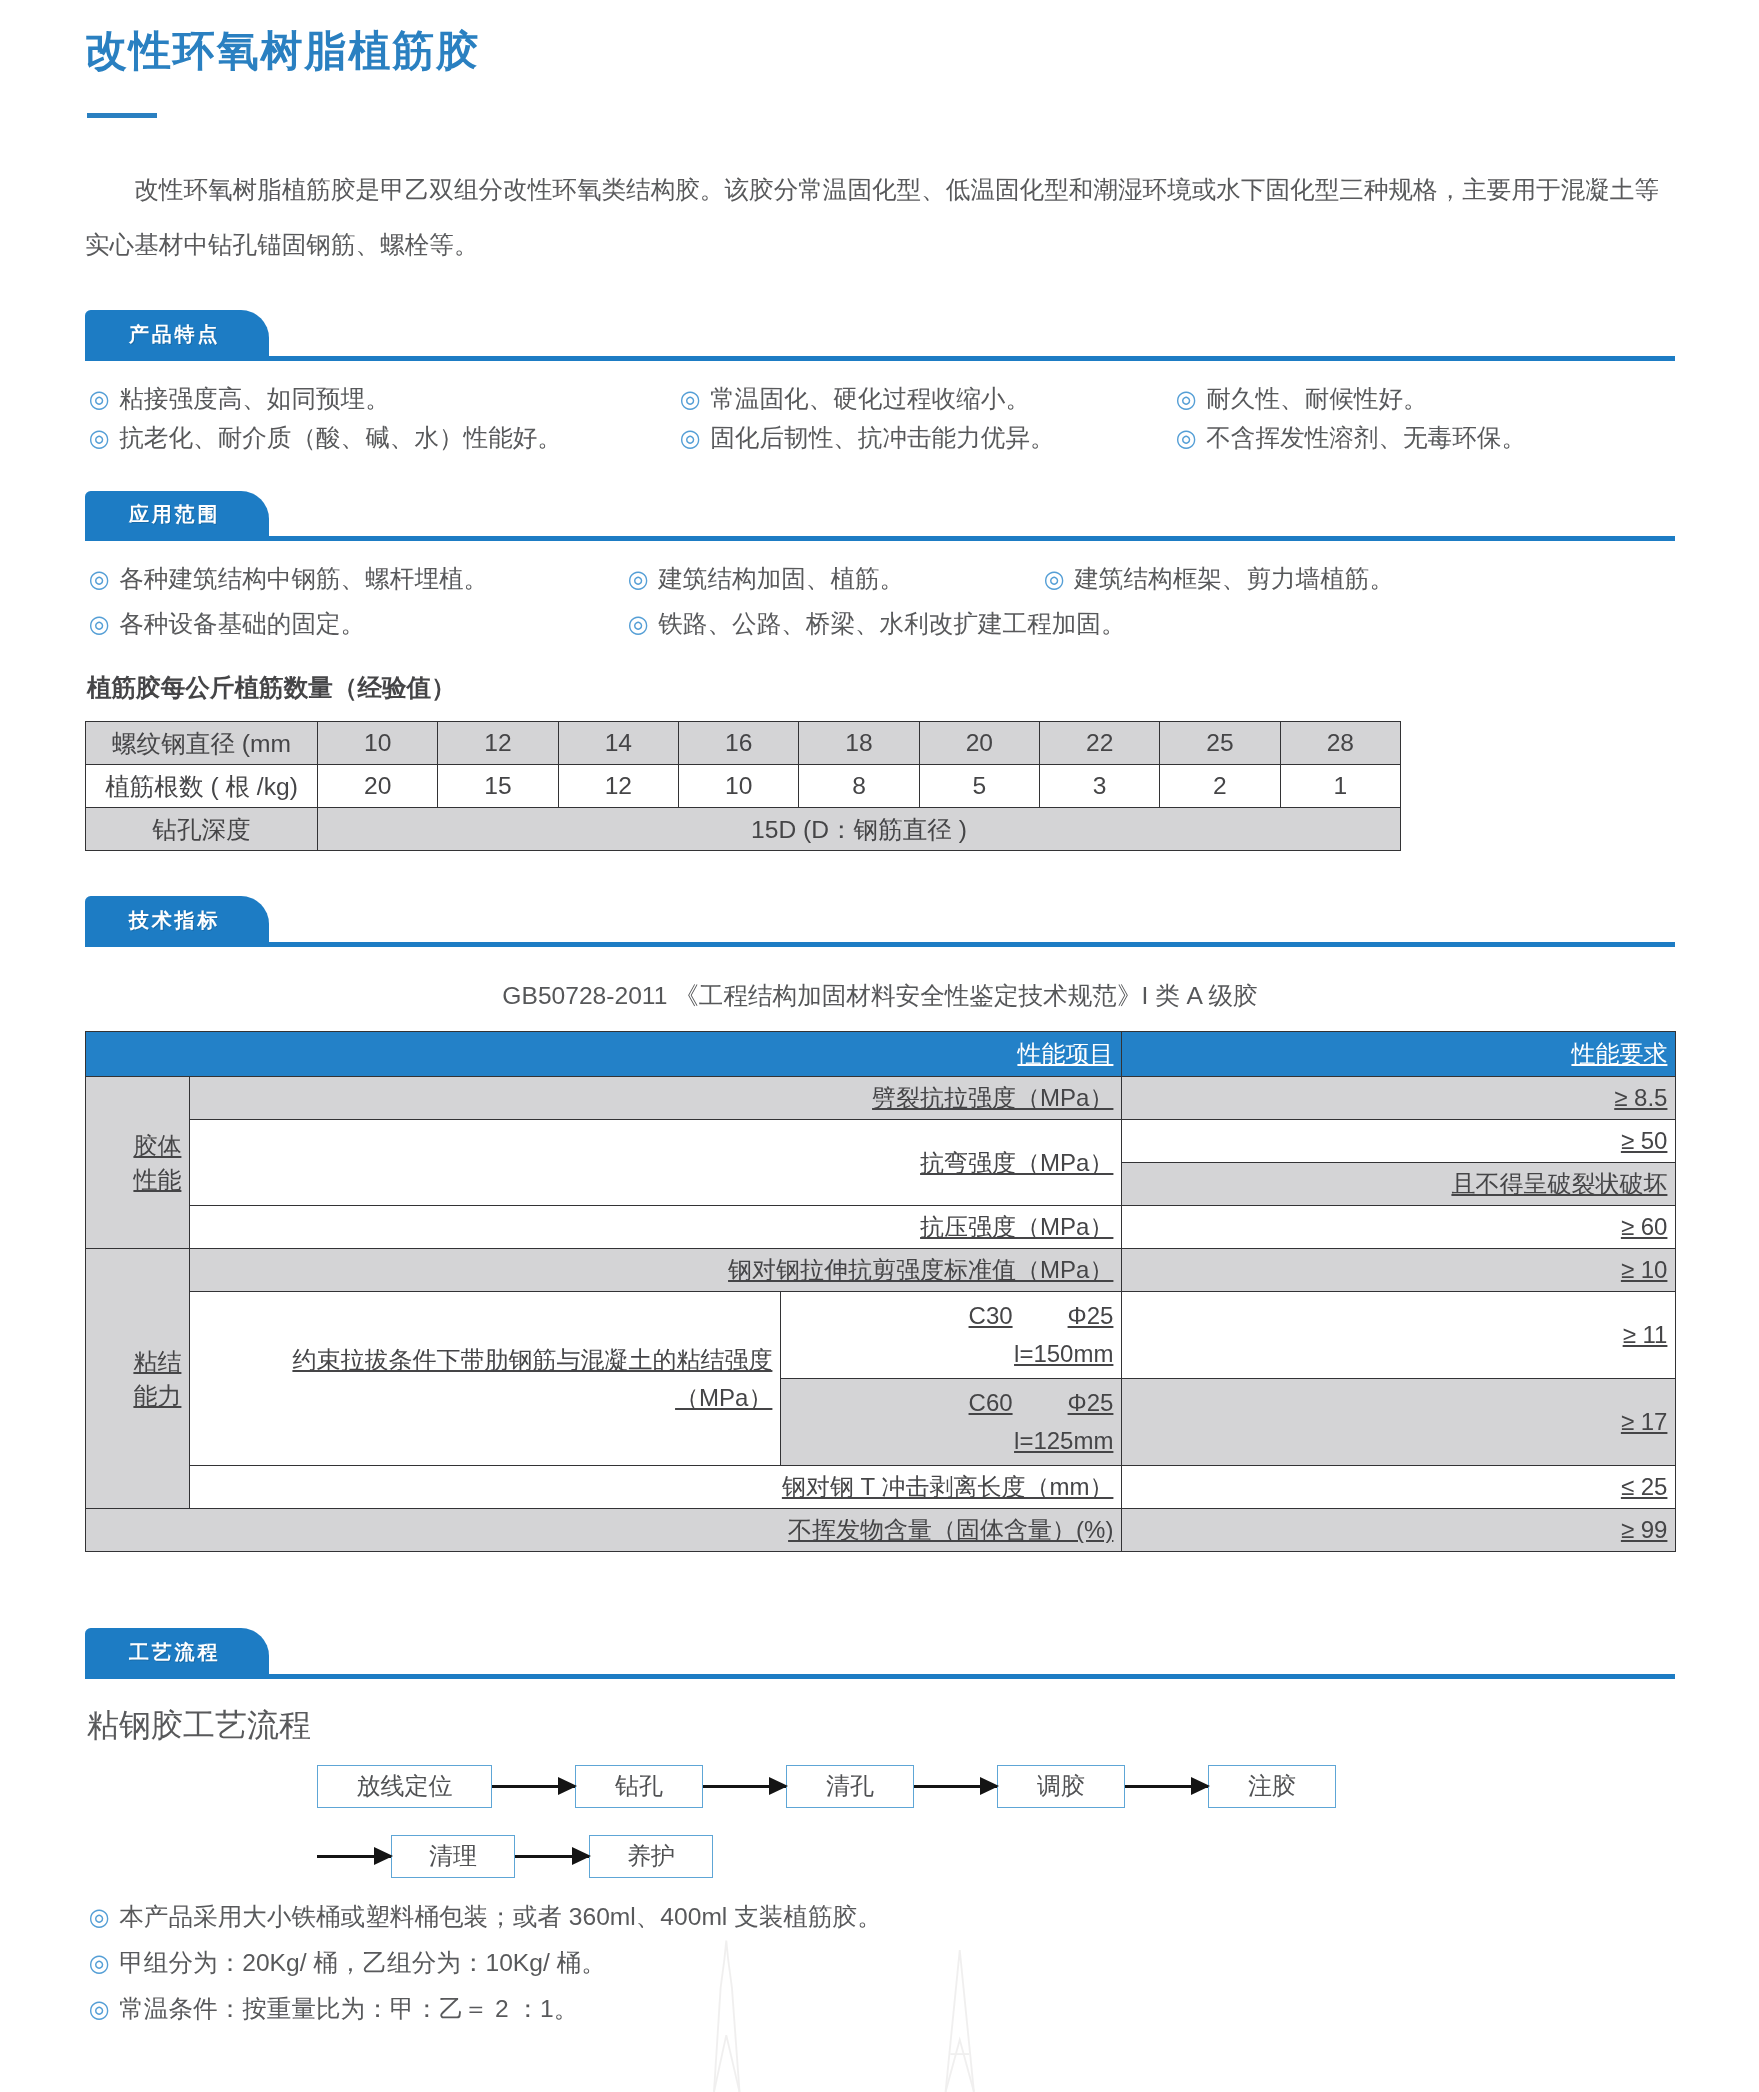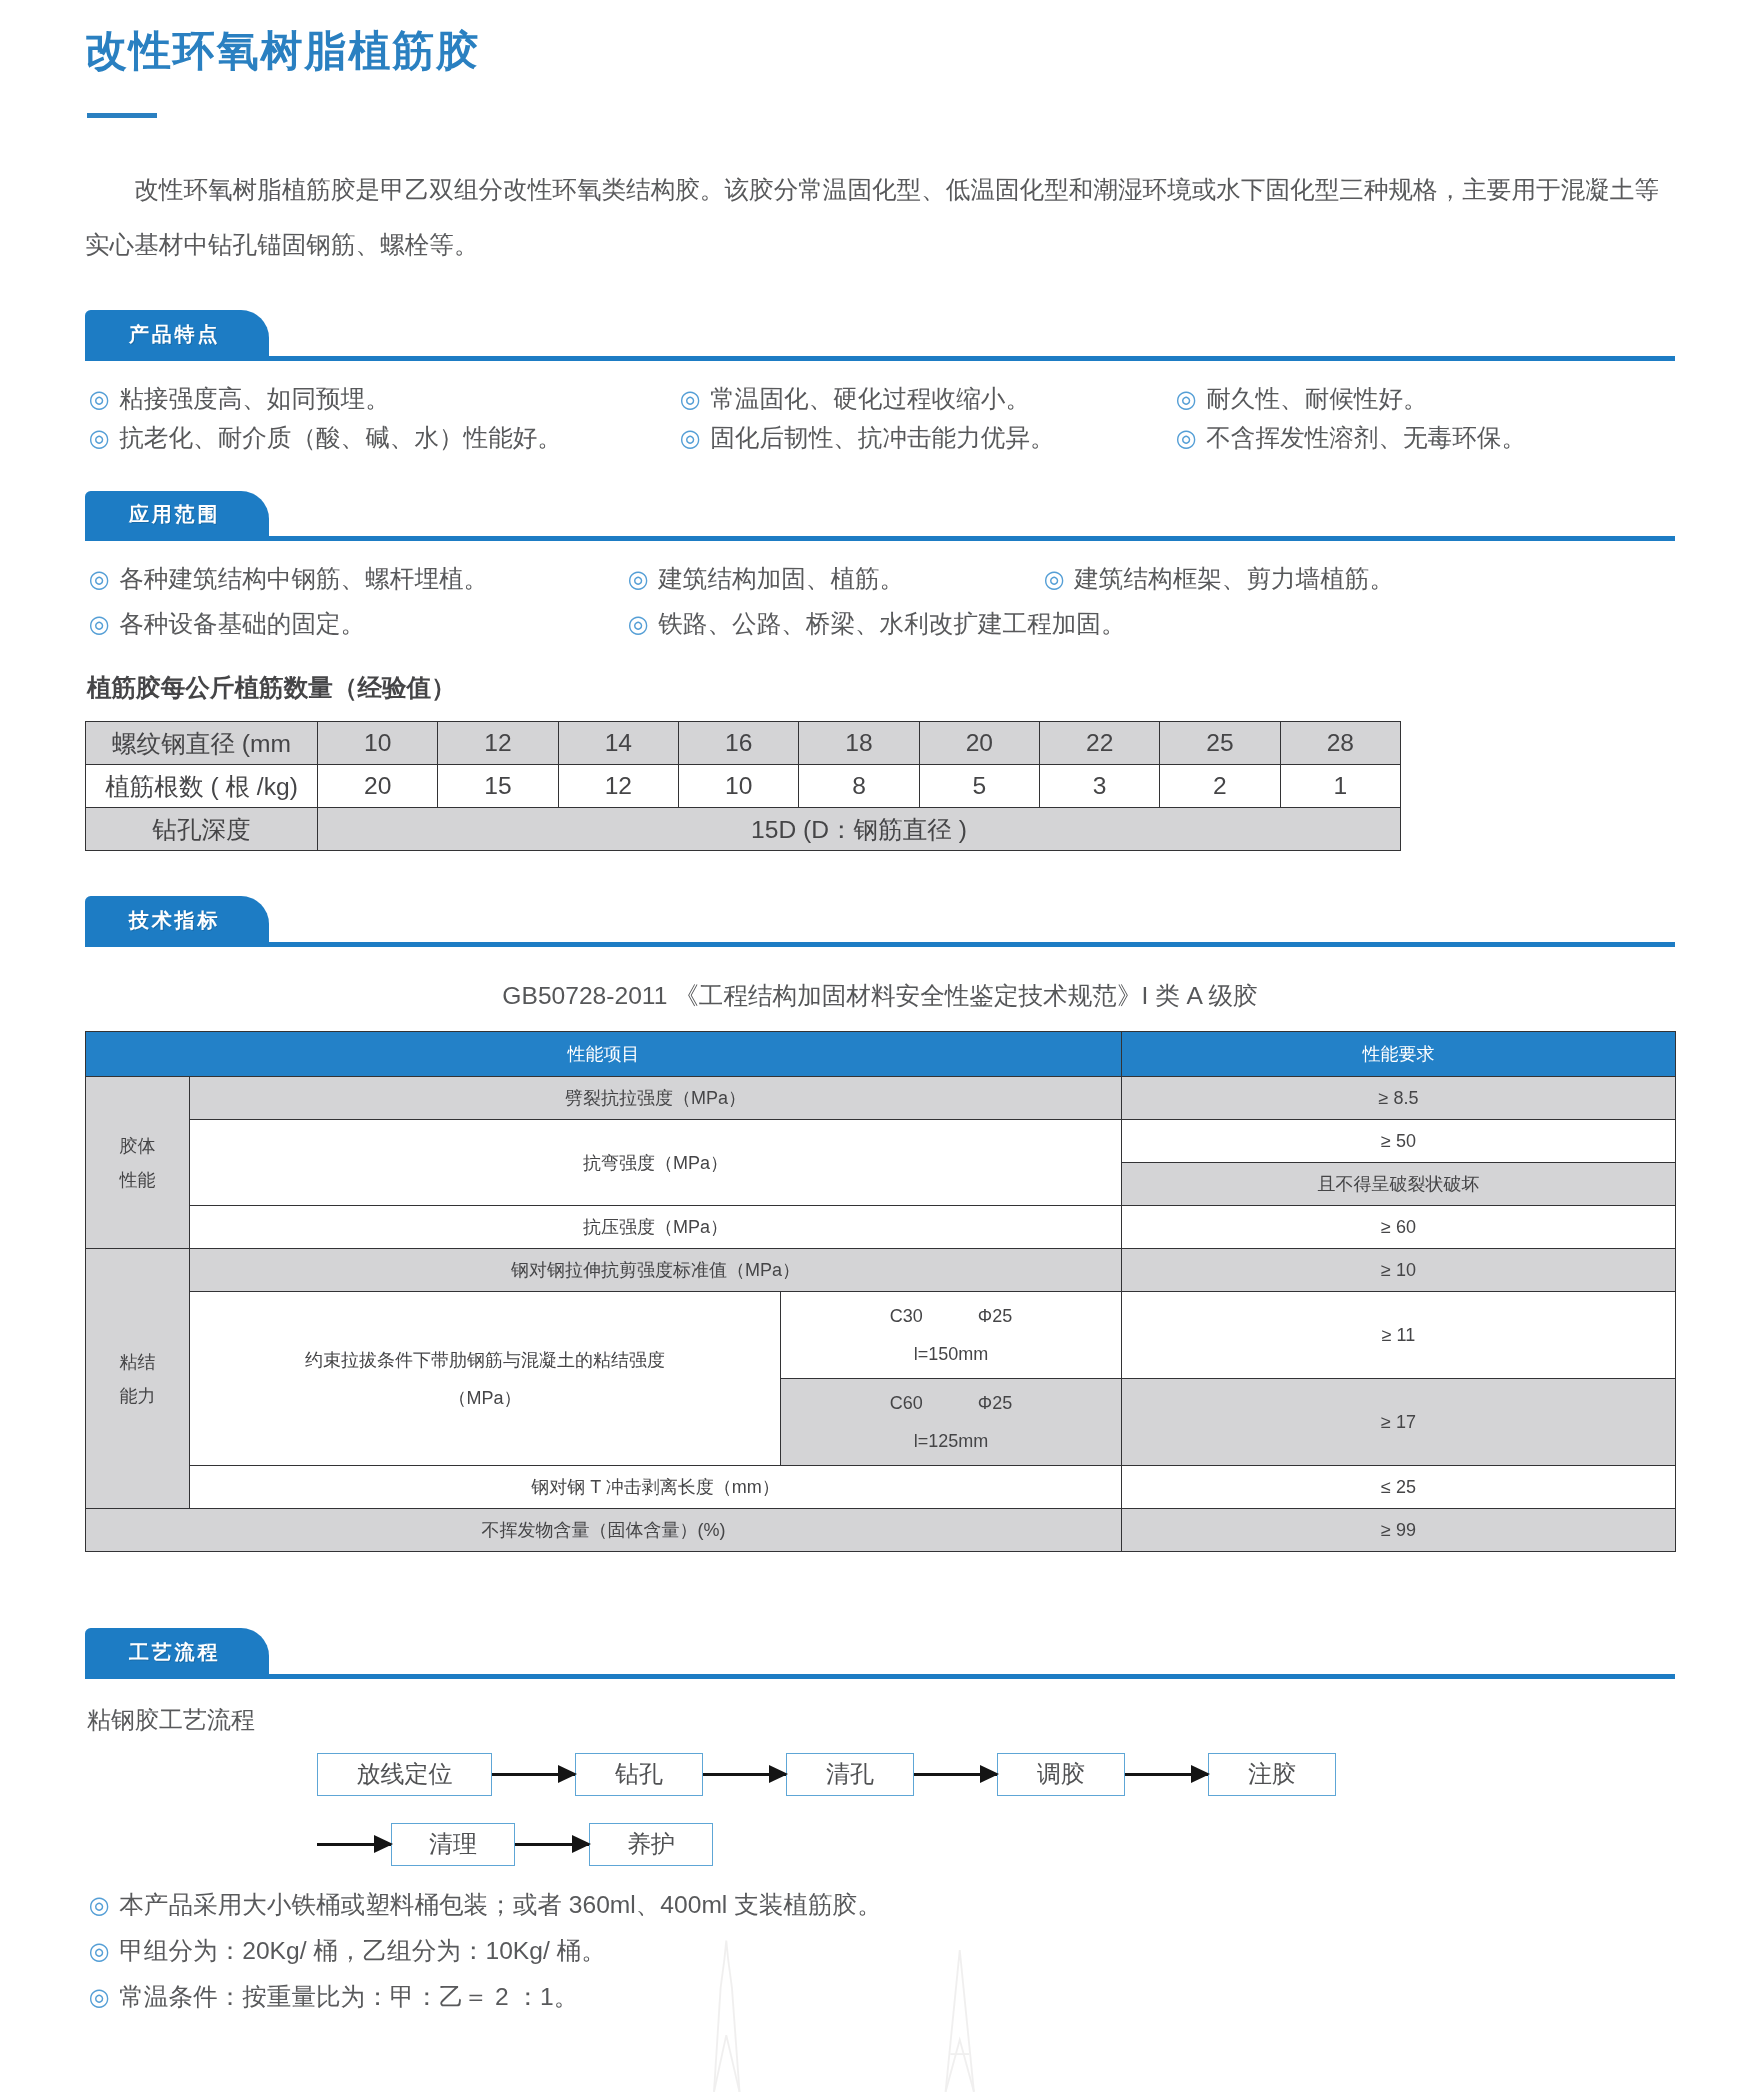--- a/index.html
+++ b/index.html
@@ -40,31 +40,31 @@
     border: 1.9px solid #333335; text-align: center; font-size: 24.6px;
     color: #454547; height: 43px; padding: 1.9px 5.7px;
   }
   .gray { background: #d4d4d6; }
   .white { background: #ffffff; }
 
   
   .tech-caption { text-align: center; font-size: 24.6px; color: #565759; margin: 32px 0 19px 0; }
   table.tech { border-collapse: collapse; width: 1590px; table-layout: fixed; }
   table.tech td {
-    border: 1.9px solid #333335; text-align: center; font-size: 18px;
-    color: #454547; height: 43px; padding: 1.9px 7.6px; vertical-align: middle;
+    border: 1.9px solid #333335; text-align: right; font-size: 24px;
+    color: #454547; height: 43px; padding: 1.9px 7.6px; vertical-align: middle; text-decoration: underline;
   }
   table.tech td.hd { background: #2381c8; color: #ffffff; height: 45px; }
   table.tech td.tall { height: 87px; }
   .grp-line { display: block; line-height: 34px; }
   .spec-gap { margin-left: 55px; }
   .two-line div { line-height: 38px; }
 
   
-  .flow-subtitle { font-size: 24px; color: #58595b; margin: 24.6px 0 0 1.9px; }
+  .flow-subtitle { font-size: 32px; color: #58595b; margin: 24.6px 0 0 1.9px; }
   .flow-row { display: flex; align-items: center; margin-left: 232px; }
   .flow-row1 { margin-top: 17px; }
   .flow-row2 { margin-top: 26.5px; }
   .flow-box {
     border: 1.9px solid #5ea6d6; background: #fff; color: #505153;
     font-size: 24px; text-align: center; padding: 6.6px 0; line-height: 28px;
   }
   .fb-w1 { width: 175px; } .fb-w2 { width: 128px; } .fb-w3 { width: 124px; }
   .arrow { width: 83px; height: 2.8px; background: #141414; position: relative; flex: none; }
   .arrow.short { width: 74px; }

